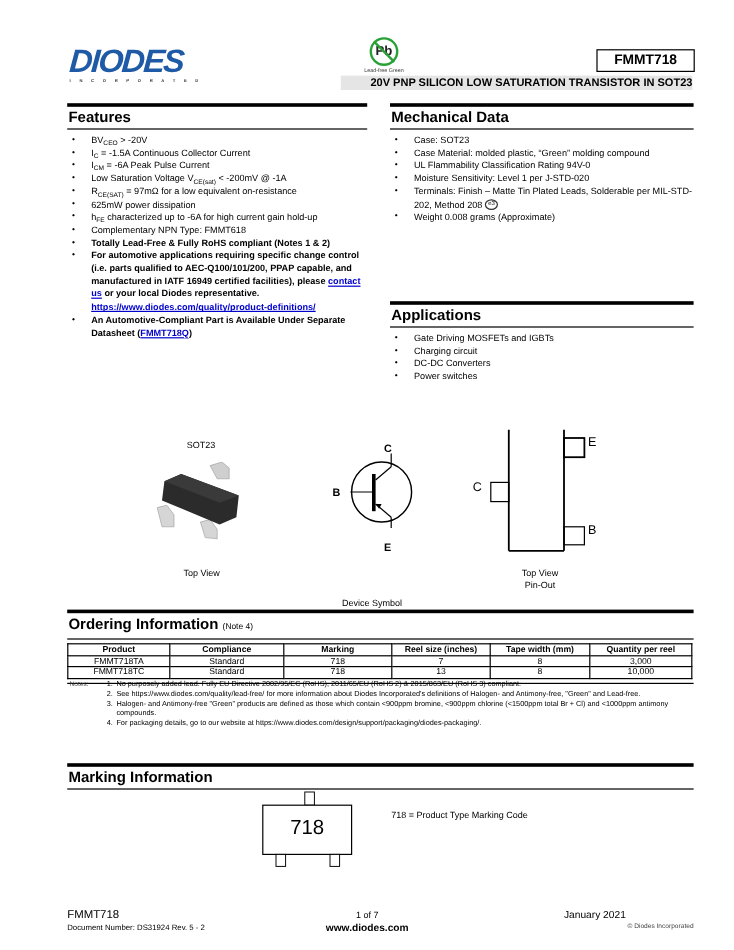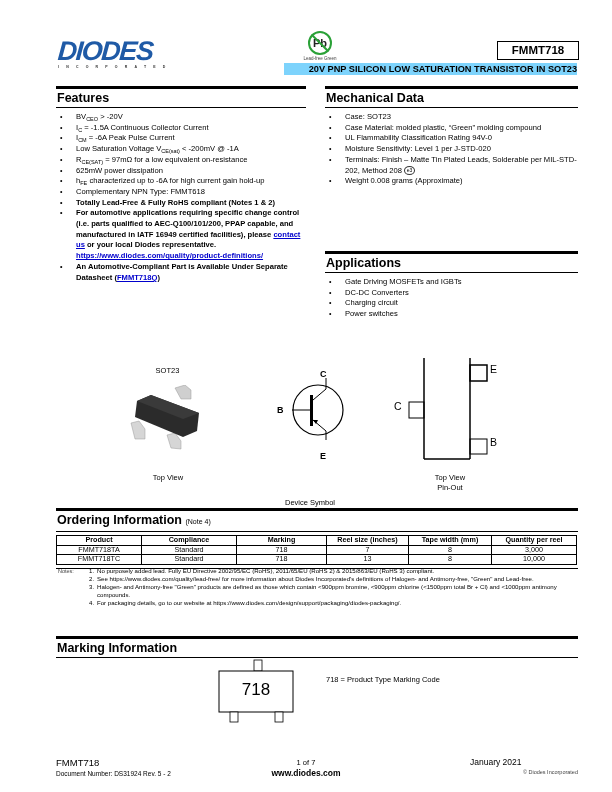--- a/index.html
+++ b/index.html
@@ -12,21 +12,21 @@
   .logo-word { font-family: "Liberation Sans", sans-serif; font-weight: bold; font-size: 27px;
                color: #1f5aa6; letter-spacing: -1.5px; line-height: 26px; font-style: italic; transform: skewX(-4deg); }
   .logo-sub { font-size: 3.5px; letter-spacing: 7.2px; color: #333; margin-top: 1px; font-weight: bold; }
   .pb-badge { left: 300px; top: 31px; width: 40px; text-align: center; }
   .pb-circle { width: 20px; height: 20px; border: 2px solid #2aa137; border-radius: 50%; margin: 0 auto;
                font-size: 11px; font-weight: bold; line-height: 20px; color: #222; position: relative; }
   .pb-slash { position: absolute; left: -2px; top: 9px; width: 24px; height: 2px; background: #2aa137; transform: rotate(45deg); }
   .pb-label { font-size: 4.5px; color: #444; margin-top: 1px; white-space: nowrap; }
   .part-box { left: 497px; top: 41px; width: 80px; height: 17px; border: 1.5px solid #000;
               font-weight: bold; font-size: 11.5px; text-align: center; line-height: 17px; }
-  .subtitle { left: 284px; top: 63px; width: 293px; height: 12px; background: #7dd3fc;
+  .subtitle { left: 284px; top: 63px; width: 293px; height: 12px; background: #e5e5e5;
               font-weight: bold; font-size: 9.2px; line-height: 12px; text-align: right; white-space: nowrap; }
 
   
   .sec-head { border-top: 3px solid #000; border-bottom: 1.5px solid #000; font-weight: bold; font-size: 12.5px;
               padding: 2px 0 2px 1px; line-height: 14px; }
   .sec-head small { font-weight: normal; font-size: 7px; }
 
   ul.bl { list-style: none; margin: 4px 0 0 0; padding: 0; font-size: 7.6px; line-height: 10.7px; }
   ul.bl li { position: relative; padding-left: 20px; }
   ul.bl li::before { content: "•"; position: absolute; left: 4px; top: 0; font-size: 7px; }
@@ -104,22 +104,22 @@
     <li>Moisture Sensitivity: Level 1 per J-STD-020</li>
     <li><span>Terminals: Finish – Matte Tin Plated Leads, Solderable per MIL-STD-202, Method 208</span> <span class="e3">e3</span></li>
     <li>Weight 0.008 grams (Approximate)</li>
   </ul>
 </div>
 
 <div class="abs" style="left:325px; top:207px; width:253px;margin-top:44px;">
   <div class="sec-head">Applications</div>
   <ul class="bl">
     <li>Gate Driving MOSFETs and IGBTs</li>
+    <li>Charging circuit</li>
     <li>DC-DC Converters</li>
-    <li>Charging circuit</li>
     <li>Power switches</li>
   </ul>
 </div>
 
 <div class="abs fig-cap" style="left:140px; top:366px; width:55px;">SOT23</div>
 <svg class="abs" style="left:125px; top:385px;" width="90" height="65">
   <polygon points="50,3 60,0 66,5 66,14 56,14" fill="#cfcfcf" stroke="#999" stroke-width="0.5"></polygon>
   <polygon points="6,38 14,36 20,44 20,54 10,54" fill="#d6d6d6" stroke="#999" stroke-width="0.5"></polygon>
   <polygon points="42,50 50,48 56,56 56,64 46,63" fill="#d6d6d6" stroke="#999" stroke-width="0.5"></polygon>
   <polygon points="12,16 26,10 74,28 72,46 58,52 10,32" fill="#2b2b2b"></polygon>

